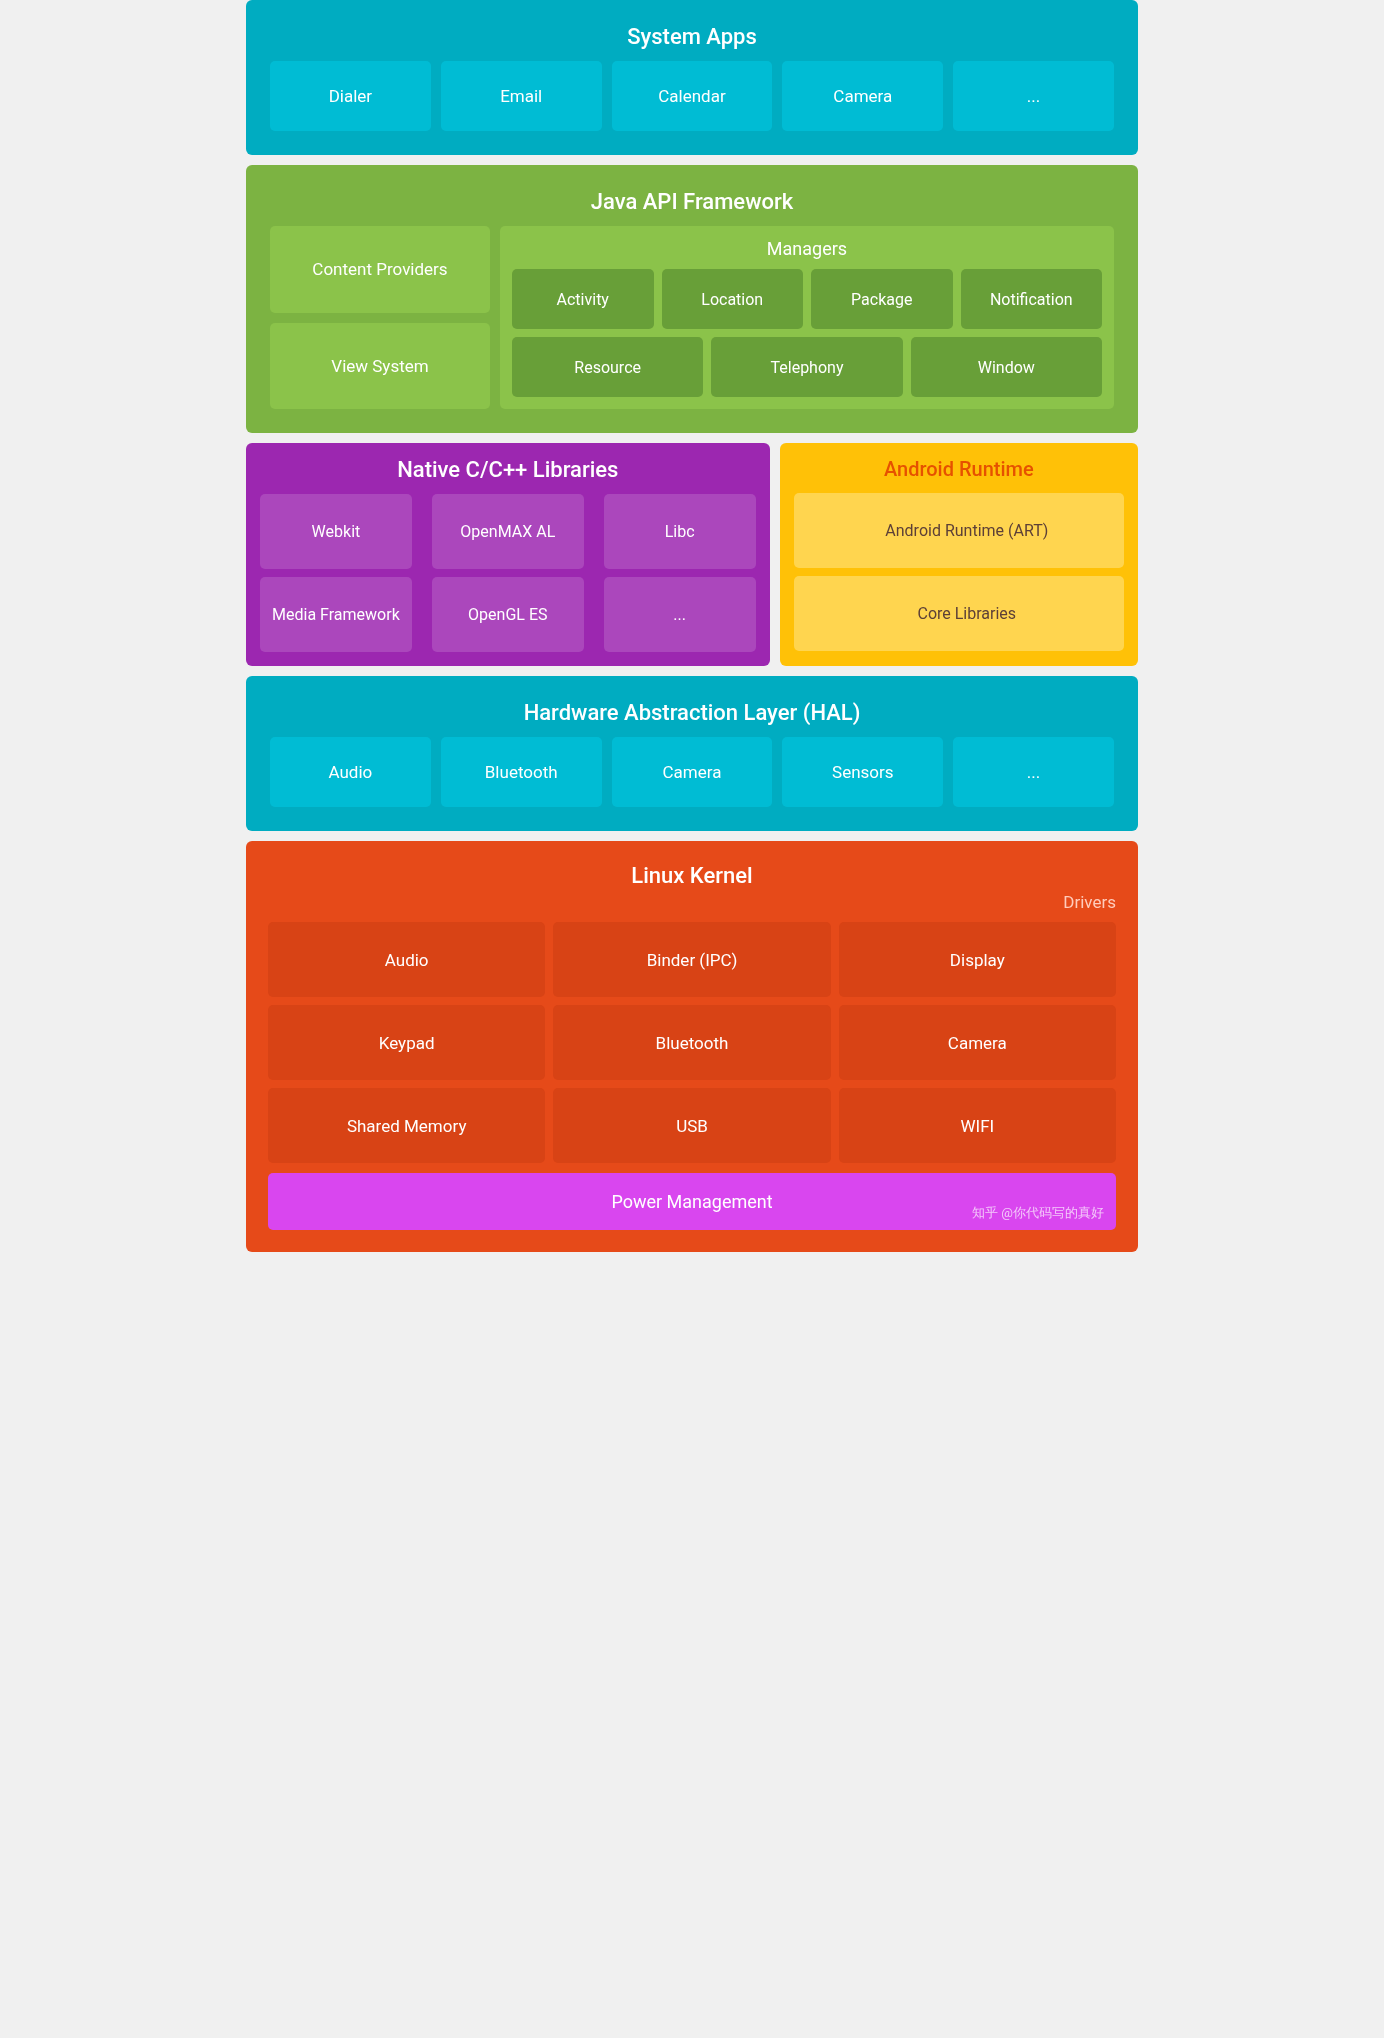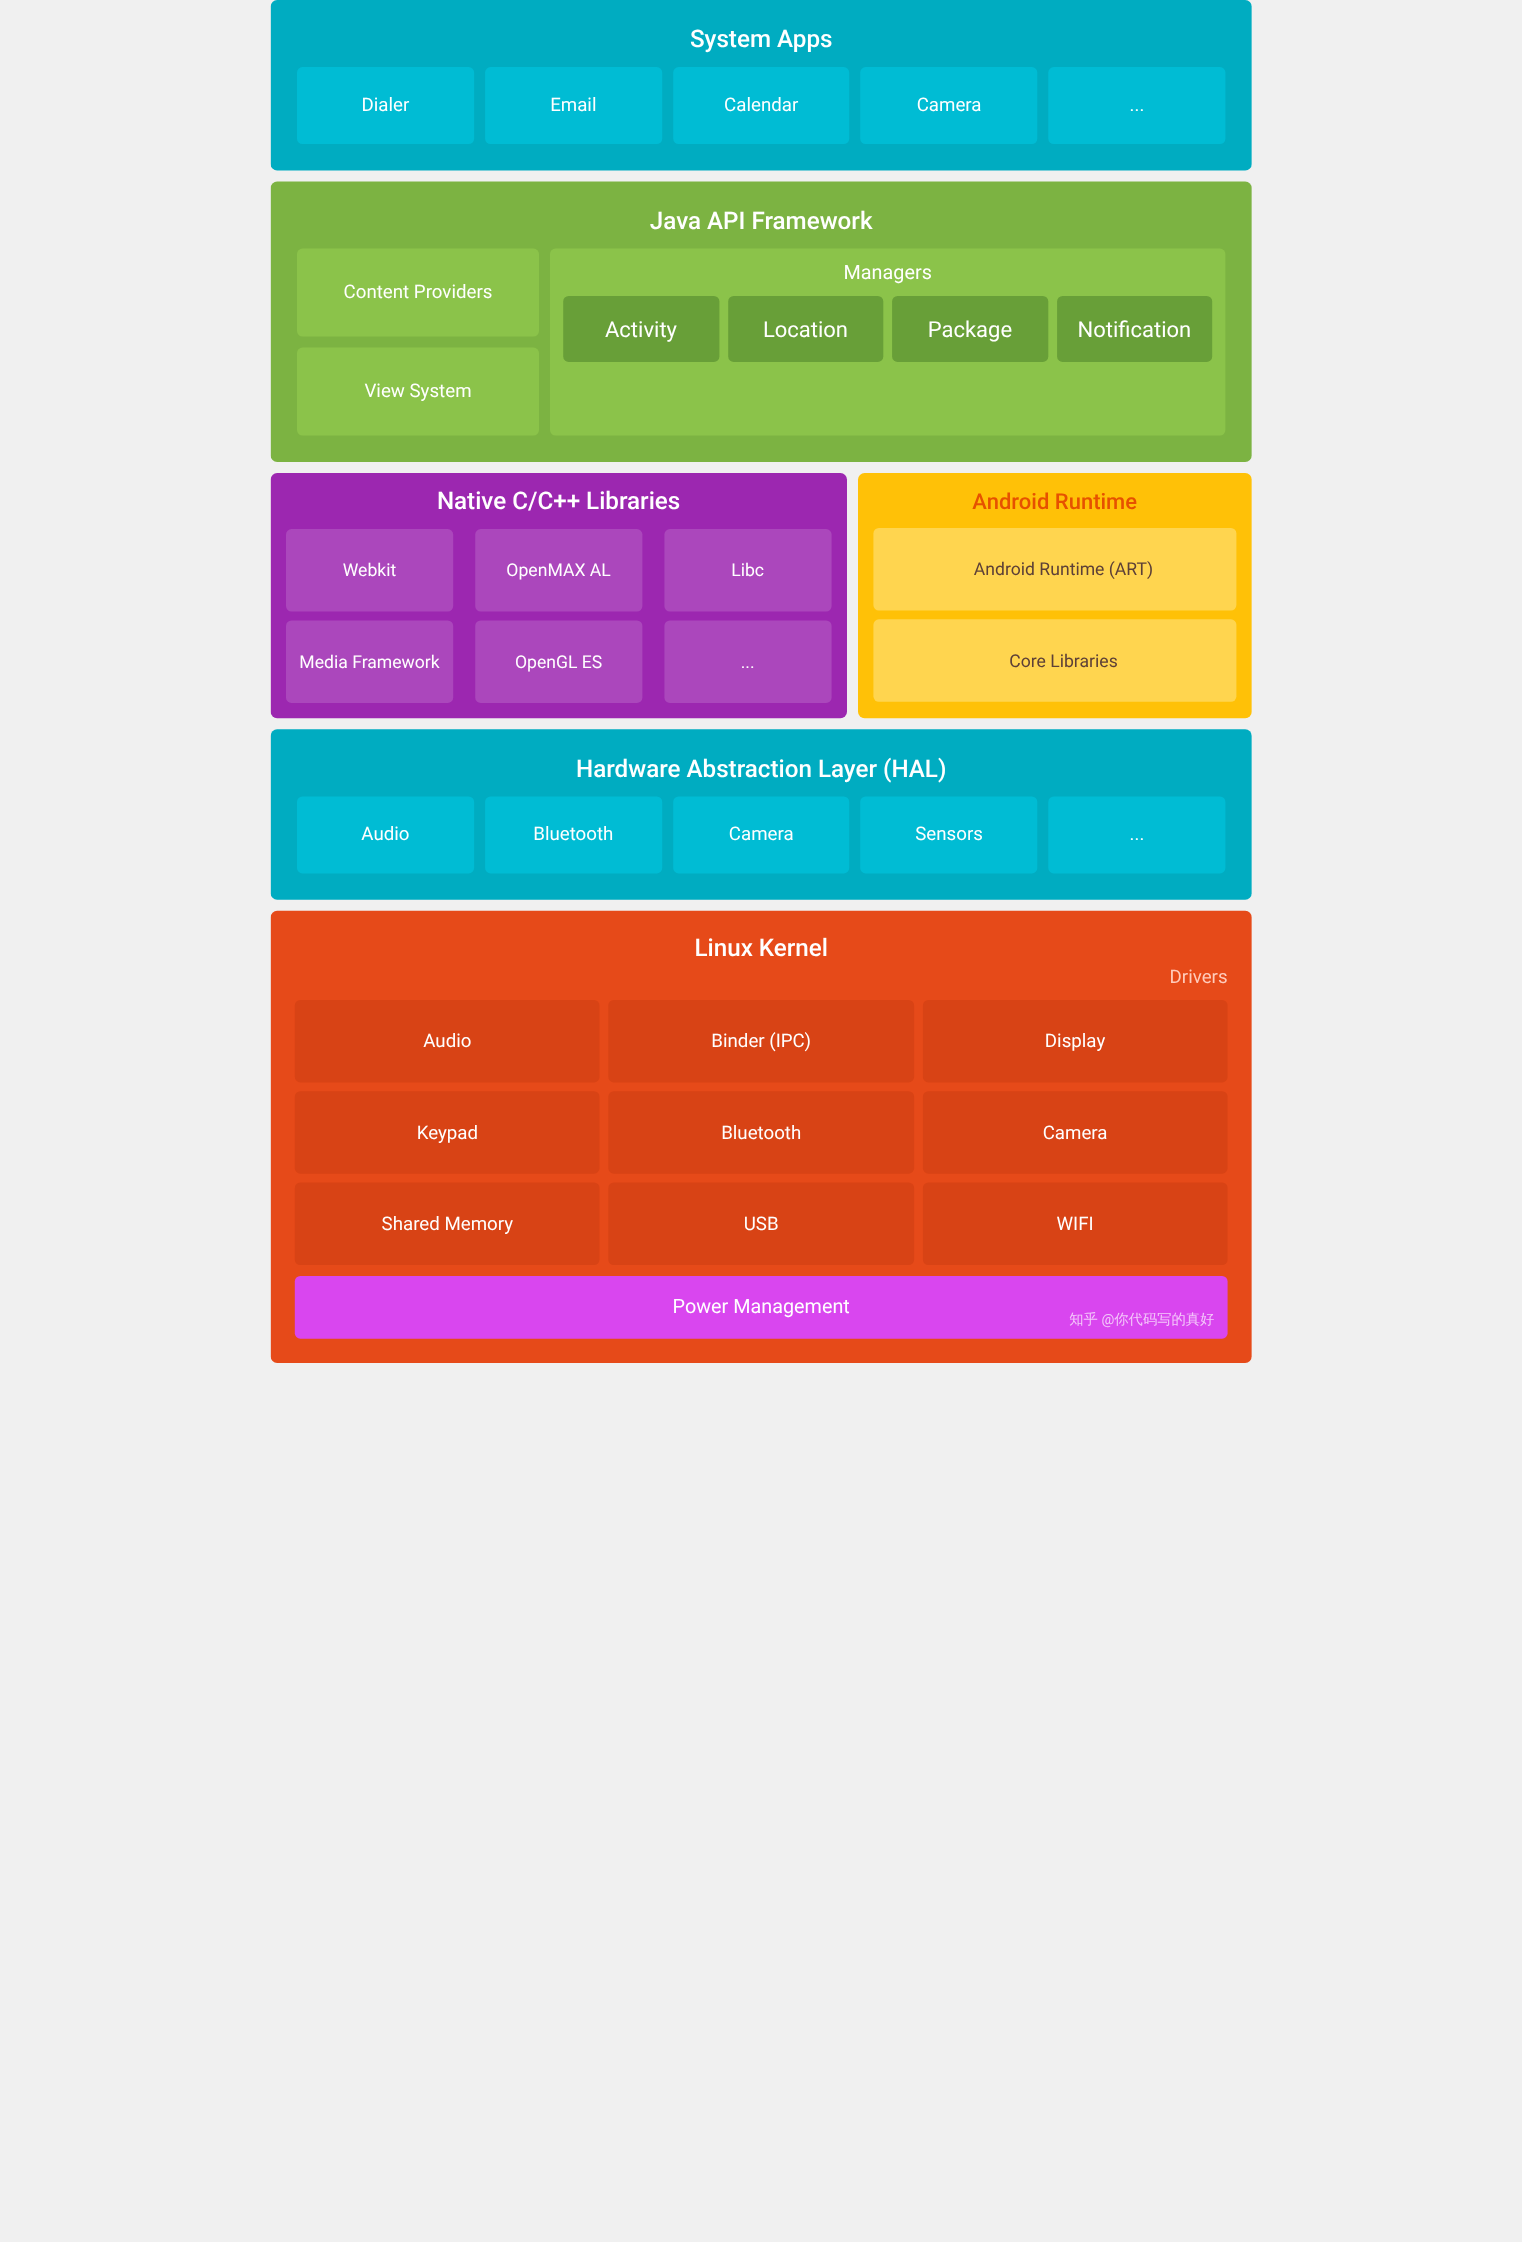--- a/index.html
+++ b/index.html
@@ -87,21 +87,21 @@
       gap: 8px;
     }
     .java-api .managers-row {
       display: flex;
       gap: 8px;
     }
     .java-api .managers-row .cell {
       background: #689F38;
       flex: 1;
       min-height: 60px;
-      font-size: 20px;
+      font-size: 16px;
     }
 
     
     .native-runtime {
       display: flex;
       gap: 10px;
       margin-bottom: 10px;
     }
     .native-libs {
       background: #9C27B0;
@@ -238,20 +238,25 @@
       <div class="cell">View System</div>
     </div>
     <div class="right-col">
       <div class="managers-title">Managers</div>
       <div class="managers-grid">
         <div class="managers-row">
           <div class="cell">Activity</div>
           <div class="cell">Location</div>
           <div class="cell">Package</div>
           <div class="cell">Notification</div>
+        </div>
+        <div class="managers-row">
+          <div class="cell">Resource</div>
+          <div class="cell">Telephony</div>
+          <div class="cell">Window</div>
         </div>
       </div>
     </div>
   </div>
 </div>
 
 <div class="native-runtime">
   <div class="native-libs">
     <div class="layer-title">Native C/C++ Libraries</div>
     <div class="cells-grid">

